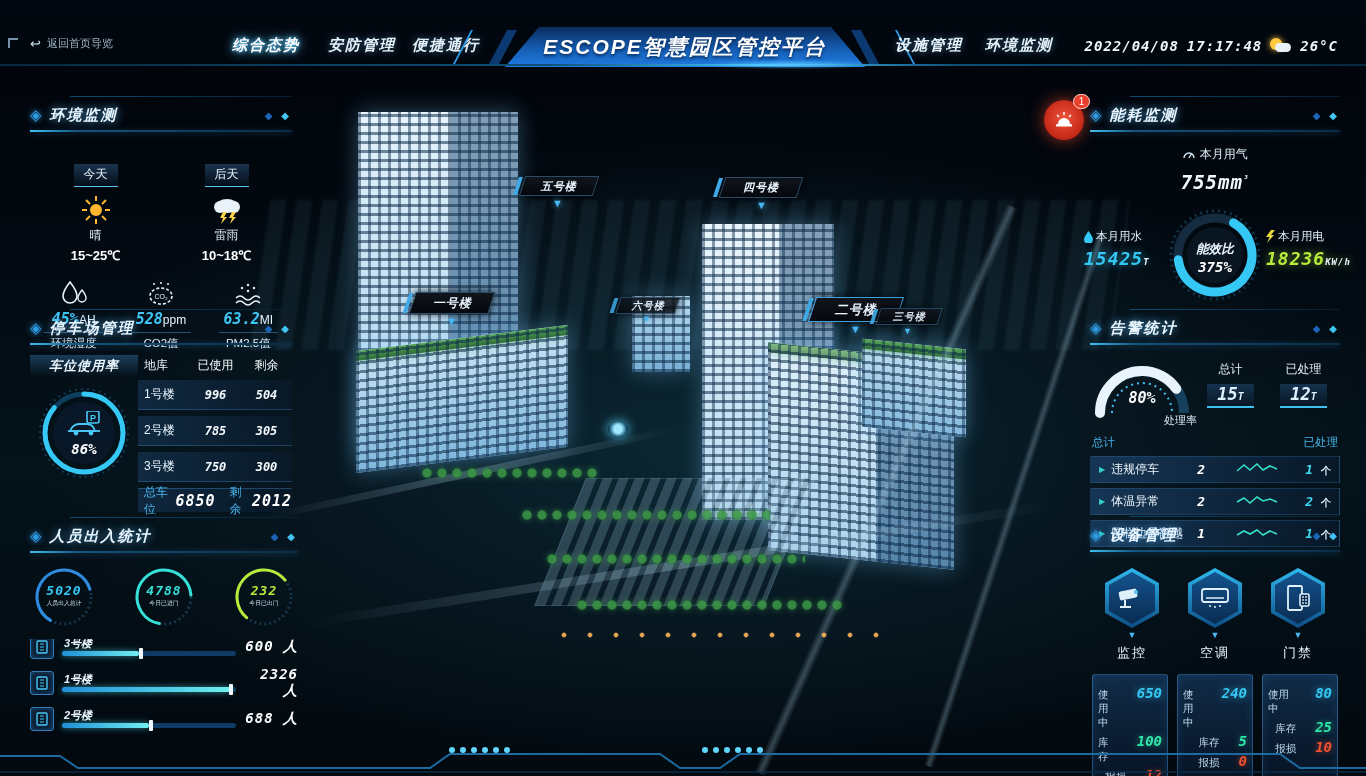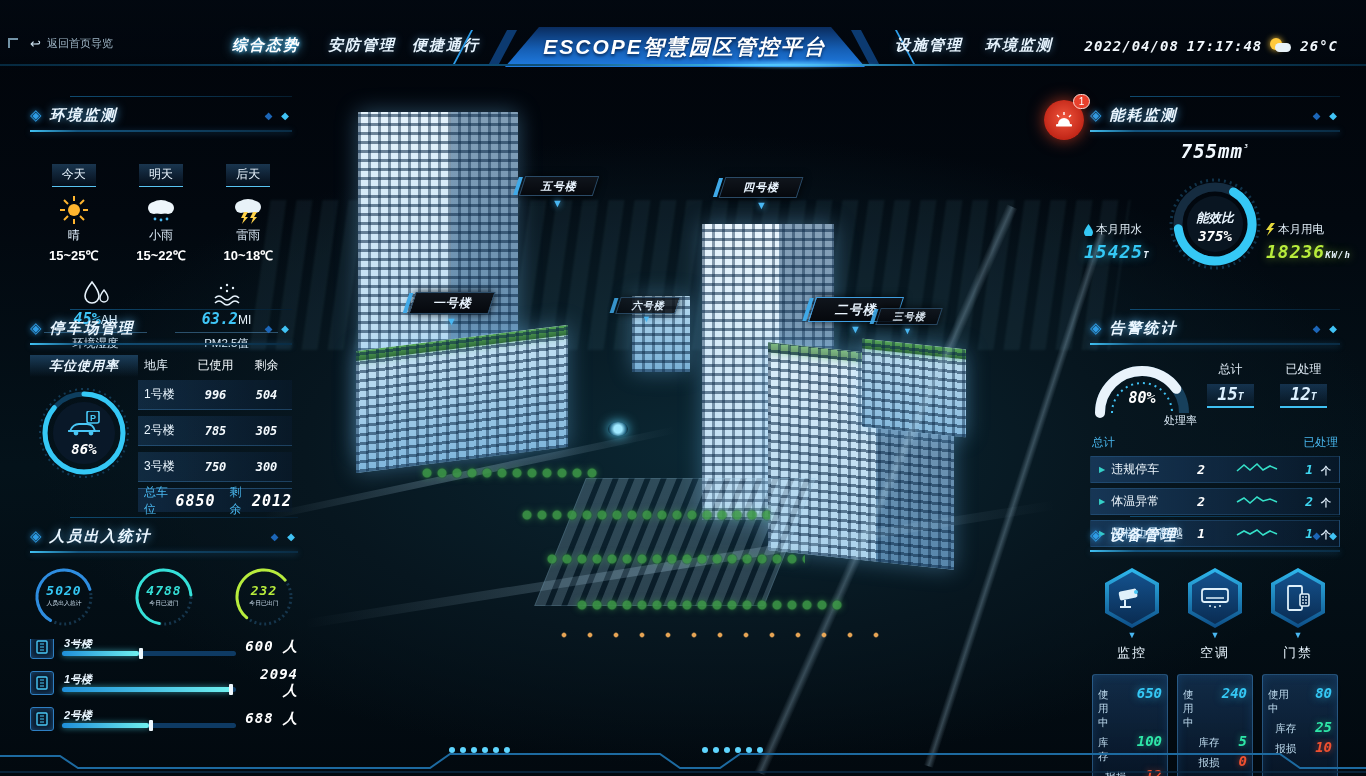--- a/index.html
+++ b/index.html
@@ -141,21 +141,21 @@
   
   #energy { left:1090px; top:102px; width:250px; }
   .gasline { text-align:center; margin-top:14px; font-size:12px; color:#dcecf8; }
   .gasval { text-align:center; font-size:19px; color:#f2f9ff; letter-spacing:1px; margin-top:8px; }
   .gasval sup { font-size:9px; }
   .en-mid { position:relative; height:120px; margin-top:4px; }
   .en-ring { position:absolute; left:50%; top:6px; transform:translateX(-50%); width:104px; height:104px; }
   .en-ctr { position:absolute; left:0; right:0; text-align:center; }
   .en-ctr.l1 { top:38px; font-size:12.5px; font-weight:bold; font-style:italic; color:#eaf6ff; }
   .en-ctr.l2 { top:56px; font-size:14px; color:#fff; }
-  .en-side { position:absolute; top:56px; width:86px; }
+  .en-side { position:absolute; top:32px; width:86px; }
   .en-side .lab { font-size:11.5px; color:#e4f1fa; display:flex; align-items:center; gap:3px; }
   .en-side .val { font-size:18px; margin-top:4px; letter-spacing:1px; }
   .en-side .val .unit { font-size:9px; color:#e8f4fd; }
   .en-water { left:-6px; } .en-elec { right:-12px; }
   .vcyan { color:#35c8f5; text-shadow:0 0 8px rgba(50,200,245,.6); }
   .vgreen { color:#b8ec3c; text-shadow:0 0 8px rgba(180,236,60,.55); }
 
   
   #alarm { left:1090px; top:315px; width:250px; }
   .al-top { display:flex; margin-top:10px; }
@@ -333,35 +333,20 @@
               <line x1="5" y1="5" x2="9" y2="9"></line>
               <line x1="21" y1="21" x2="25" y2="25"></line>
               <line x1="25" y1="5" x2="21" y2="9"></line>
               <line x1="9" y1="21" x2="5" y2="25"></line>
             </g>
         </svg>
         <div class="cond">晴</div>
         <div class="trange">15~25℃</div>
       </div>
       <div class="envcol">
-        <span class="daytab">明天</span>
-        <svg class="wsvg" width="32" height="30">
-          <ellipse cx="16" cy="12" rx="11" ry="7" fill="#eef6fb"></ellipse>
-            <circle cx="9" cy="13" r="6" fill="#eef6fb"></circle>
-            <circle cx="23" cy="13" r="6" fill="#eef6fb"></circle>
-          <g fill="#49b7ee">
-              <circle cx="10" cy="24" r="1.4"></circle>
-              <circle cx="16" cy="25" r="1.4"></circle>
-              <circle cx="22" cy="24" r="1.4"></circle>
-            </g>
-        </svg>
-        <div class="cond">小雨</div>
-        <div class="trange">15~22℃</div>
-      </div>
-      <div class="envcol">
         <span class="daytab">后天</span>
         <svg class="wsvg" width="32" height="30">
           <ellipse cx="16" cy="11" rx="11" ry="7" fill="#e8f2f8"></ellipse>
             <circle cx="9" cy="12" r="6" fill="#e8f2f8"></circle>
             <circle cx="23" cy="12" r="6" fill="#e8f2f8"></circle>
           <g fill="#ffd24a">
               <polygon points="12,17 16,17 13,22 16,22 10,29 12,23 9,23"></polygon>
               <polygon points="21,17 25,17 22,22 25,22 19,29 21,23 18,23"></polygon>
             </g>
         </svg>
@@ -370,20 +355,33 @@
       </div>
     </div>
     <div class="envgrid" style="margin-top:6px;">
       <div class="envcol envmetric">
         <svg width="28" height="26">
           <path d="M10,2 C10,2 3,11 3,16 a7,7 0 0 0 14,0 C17,11 10,2 10,2 Z" fill="none" stroke="#e8f4fd" stroke-width="1.6"></path>
           <path d="M22,10 C22,10 18,15 18,18 a4,4 0 0 0 8,0 C26,15 22,10 22,10 Z" fill="none" stroke="#e8f4fd" stroke-width="1.4"></path>
         </svg>
         <div class="mval"><span class="dg">45%</span><span class="unit">AH</span></div>
         <div class="mlabel">环境湿度</div>
+      </div>
+      <div class="envcol envmetric">
+        <svg width="30" height="26">
+          <ellipse cx="15" cy="16" rx="11" ry="8" fill="none" stroke="#e8f4fd" stroke-width="1.6" stroke-dasharray="3 2"></ellipse>
+          <text x="15" y="19" font-size="7" fill="#e8f4fd" text-anchor="middle" font-family="Liberation Sans">CO₂</text>
+          <g fill="#e8f4fd">
+              <circle cx="8" cy="4" r="1"></circle>
+              <circle cx="15" cy="3" r="1"></circle>
+              <circle cx="22" cy="4" r="1"></circle>
+            </g>
+        </svg>
+        <div class="mval"><span class="dg">528</span><span class="unit">ppm</span></div>
+        <div class="mlabel">CO2值</div>
       </div>
       <div class="envcol envmetric">
         <svg width="30" height="26">
           <g stroke="#e8f4fd" stroke-width="1.6" fill="none">
             <path d="M3,18 q4,-4 8,0 t8,0 t8,0"></path>
               <path d="M3,23 q4,-4 8,0 t8,0 t8,0"></path>
           </g>
           <g fill="#e8f4fd">
               <circle cx="9" cy="8" r="1.2"></circle>
               <circle cx="15" cy="5" r="1.2"></circle>
@@ -519,21 +517,21 @@
               <line x1="4" y1="10" x2="8" y2="10" stroke="#49c7f5"></line>
             </svg>
           </span>
         <span class="smain">
             <span class="slab">1号楼</span>
           <span class="strack" style="display:block;">
               <span class="sfill" style="width:97%;"></span>
               <span class="sthumb" style="left:96%;"></span>
             </span>
           </span>
-        <span class="sval dg">2094 人</span>
+        <span class="sval dg">2326 人</span>
       </div>
       <div class="srow">
         <span class="sic">
             <svg width="12" height="14">
               <rect x="1" y="1" width="10" height="12" rx="1" fill="none" stroke="#49c7f5" stroke-width="1.4"></rect>
               <line x1="4" y1="4" x2="8" y2="4" stroke="#49c7f5"></line>
               <line x1="4" y1="7" x2="8" y2="7" stroke="#49c7f5"></line>
               <line x1="4" y1="10" x2="8" y2="10" stroke="#49c7f5"></line>
             </svg>
           </span>
@@ -563,20 +561,27 @@
   </div>
 
   <div class="panel" id="energy">
     <div class="phead">
         <div class="ph-topline"></div>
       <span class="ph-dia">◈</span>
       <span class="ph-title">能耗监测</span>
       <span class="ph-dots"><span class="d1">◆</span> <span class="d2">◆</span></span>
     </div>
       <div class="ph-line"></div>
+    <div class="gasline">
+      <svg width="14" height="10" style="vertical-align:-1px;">
+        <path d="M2,9 a5,5 0 0 1 10,0" fill="none" stroke="#cfe4f2" stroke-width="1.4"></path>
+          <line x1="7" y1="9" x2="10" y2="4" stroke="#cfe4f2" stroke-width="1.4"></line>
+        </svg>
+      <span>本月用气</span>
+    </div>
     <div class="gasval dg"><span>755mm</span><sup>³</sup></div>
     <div class="en-mid">
       <div class="en-ring">
         <svg width="104" height="104">
           <circle cx="52" cy="52" r="44" fill="none" stroke="#10334a" stroke-width="3" stroke-dasharray="2 4"></circle>
           <circle cx="52" cy="52" r="37" fill="none" stroke="#152c40" stroke-width="9"></circle>
           <circle cx="52" cy="52" r="37" fill="none" stroke="#35c8f5" stroke-width="9" stroke-linecap="round" stroke-dasharray="150 233" transform="rotate(-60 52 52)"></circle>
           <circle cx="52" cy="52" r="28" fill="#0a1724" opacity=".9"></circle>
         </svg>
         <div class="en-ctr l1">能效比</div>

